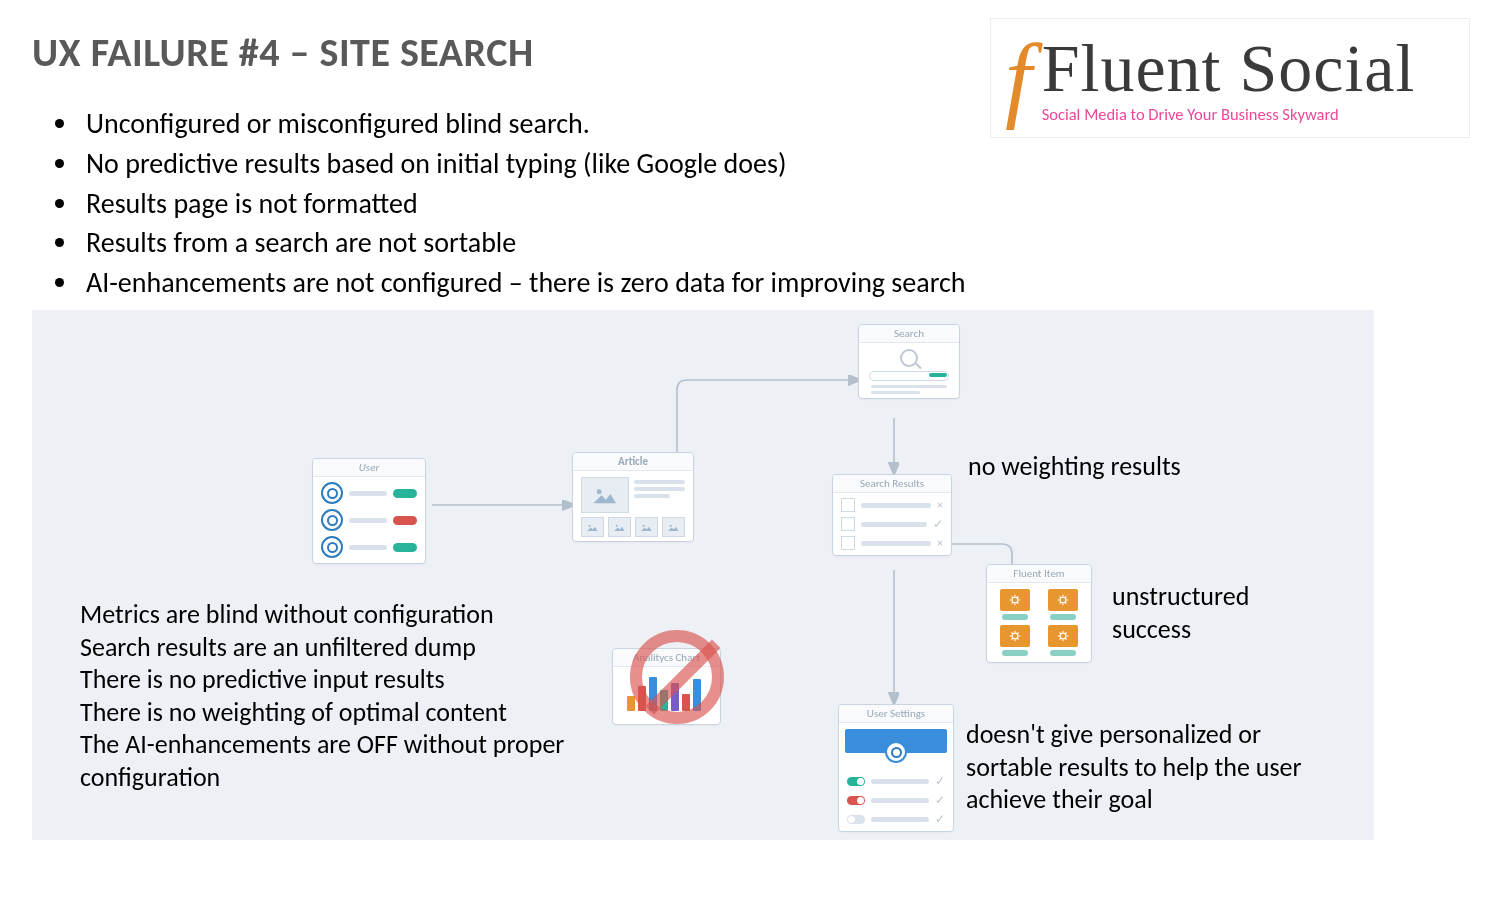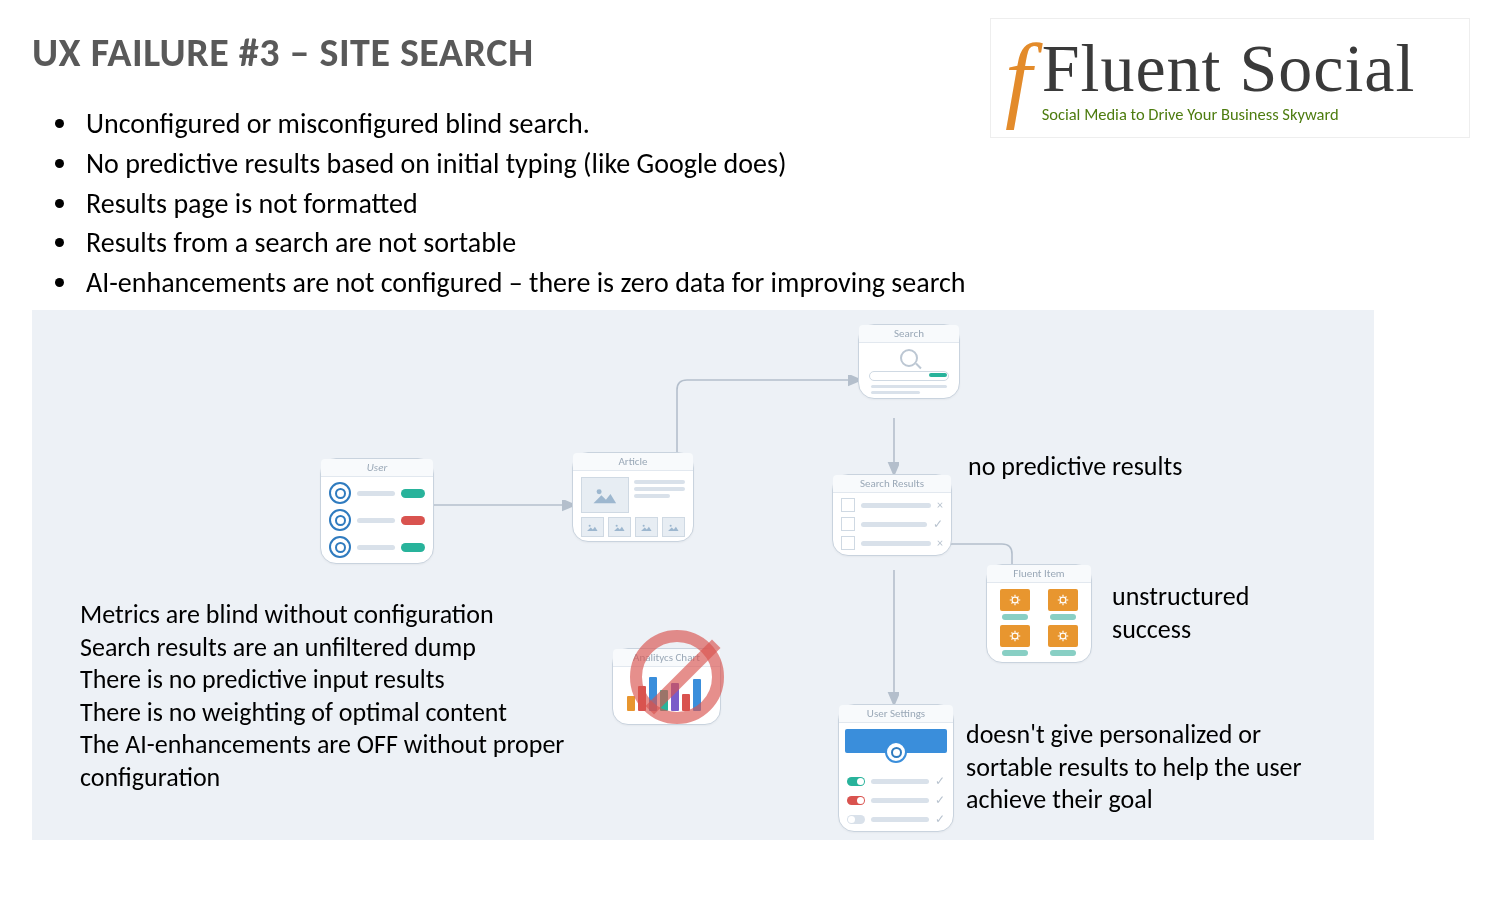--- a/index.html
+++ b/index.html
@@ -4,25 +4,25 @@
 <style>
   html,body{margin:0;padding:0;width:1500px;height:921px;font-family:Calibri,Arial,sans-serif;background:#fff;color:#000;}
   .slide{position:relative;width:1500px;height:921px;}
   .title{position:absolute;left:32px;top:28px;font-size:40px;font-weight:700;color:#595959;letter-spacing:.5px;}
   .bullets{position:absolute;left:40px;top:78px;font-size:28px;line-height:1.28;}
   .bullets li{margin:0 0 4px 0;padding-left:6px;}
   .logo{position:absolute;right:30px;top:18px;width:480px;height:120px;border:1px solid #eee;display:flex;align-items:center;gap:10px;padding:4px 14px;box-sizing:border-box;}
   .logo-f{font-family:"Brush Script MT",cursive;font-style:italic;font-size:96px;color:#e38b2b;line-height:.6;}
   .logo-text{display:flex;flex-direction:column;line-height:1;}
   .logo-main{font-family:"Times New Roman",serif;font-size:68px;color:#3a3a3a;letter-spacing:1px;}
-  .logo-sub{font-size:16.5px;color:#4d7c0f;margin-top:4px;}
+  .logo-sub{font-size:16.5px;color:#ec4899;margin-top:4px;}
   .diagram{position:absolute;left:32px;top:310px;width:1342px;height:530px;background:#edf1f6;}
   .note{position:absolute;font-size:26px;line-height:1.25;}
   
-  .wf{position:absolute;background:#fff;border:1.2px solid #c9d3de;border-radius:16px;box-shadow:0 1px 2px rgba(0,0,0,.04);}
+  .wf{position:absolute;background:#fff;border:1.2px solid #c9d3de;border-radius:4px;box-shadow:0 1px 2px rgba(0,0,0,.04);}
   .wf .hdr{font-size:11px;color:#9aa8b7;text-align:center;border-bottom:1px solid #e2e8ef;padding:2px 0;background:#f8fafc;border-radius:4px 4px 0 0;}
   .row{display:flex;align-items:center;gap:6px;margin:5px 8px;}
   .ava{width:18px;height:18px;border:2px solid #2f7bbf;border-radius:50%;display:flex;align-items:center;justify-content:center;}
   .ava::after{content:"";width:7px;height:7px;border:2px solid #2f7bbf;border-radius:50%;}
   .bar{flex:1;height:5px;background:#d9e1ea;border-radius:3px;}
   .pill{width:24px;height:9px;border-radius:5px;}
   .teal{background:#28b39b;} .red{background:#d9534f;}
   .img-ph{background:#e7edf3;border:1px solid #cfd9e3;display:flex;align-items:center;justify-content:center;}
   .img-ph svg{width:60%;height:60%;}
   .thumbs{display:flex;gap:4px;margin:4px 8px;}
@@ -56,21 +56,21 @@
   .bars{display:flex;align-items:flex-end;gap:3px;height:38px;margin:6px 14px 4px;}
   .bars div{width:8px;border-radius:1px;}
   .no-sign{position:absolute;left:18px;top:0;width:94px;height:94px;border:12px solid rgba(217,83,79,.65);border-radius:50%;box-sizing:border-box;}
   .no-sign::after{content:"";position:absolute;left:-6px;top:50%;width:94px;height:12px;background:rgba(217,83,79,.65);transform:translateY(-50%) rotate(-45deg);transform-origin:center;}
 </style>
 </head>
 <body>
 
 <div class="slide">
 
-  <div class="title">UX FAILURE #3 – SITE SEARCH</div>
+  <div class="title">UX FAILURE #4 – SITE SEARCH</div>
 
   <ul class="bullets">
     <li>Unconfigured or misconfigured blind search.</li>
     <li>No predictive results based on initial typing (like Google does)</li>
     <li>Results page is not formatted</li>
     <li>Results from a search are not sortable</li>
     <li>AI-enhancements are not configured – there is zero data for improving search</li>
     <li>The analytics are not configured to provide (gap analysis, success measurements)</li>
   </ul>
 
@@ -90,40 +90,40 @@
             <path class="arrow" d="M0,0 L7,3 L0,6 Z"></path>
           </marker>
         </defs>
       <path d="M400,195 L540,195" marker-end="url(#ah)"></path>
       <path d="M645,175 L645,80 Q645,70 655,70 L826,70" marker-end="url(#ah)"></path>
       <path d="M862,108 L862,162" marker-end="url(#ah)"></path>
       <path d="M862,260 L862,392" marker-end="url(#ah)"></path>
       <path d="M918,234 L970,234 Q980,234 980,244 L980,256 Q980,266 990,266 L1000,266" marker-end="url(#ah)"></path>
     </svg>
 
-    <div class="wf" style="left:288px;top:148px;width:112px;font-style:italic;">
+    <div class="wf" style="left:280px;top:148px;width:112px;font-style:italic;">
       <div class="hdr">User</div>
       <div class="row">
           <span class="ava"></span>
           <span class="bar"></span>
           <span class="pill teal"></span>
         </div>
       <div class="row">
           <span class="ava"></span>
           <span class="bar"></span>
           <span class="pill red"></span>
         </div>
       <div class="row">
           <span class="ava"></span>
           <span class="bar"></span>
           <span class="pill teal"></span>
         </div>
     </div>
 
-    <div class="wf" style="left:540px;top:142px;width:120px;">
+    <div class="wf" style="left:540px;top:142px;width:120px;font-weight:bold;">
       <div class="hdr">Article</div>
       <div style="display:flex;gap:5px;margin:6px 8px 2px;">
         <div class="img-ph" style="width:46px;height:34px;">
           <svg viewBox="0 0 24 18">
               <circle cx="7" cy="6" r="2.2" fill="#9db7cf"></circle>
               <path d="M2,16 L9,9 L13,13 L17,8 L22,16 Z" fill="#9db7cf"></path>
             </svg>
         </div>
         <div style="flex:1">
             <div class="bar" style="height:4px;margin:3px 0"></div>
@@ -262,21 +262,21 @@
           <div style="height:90%;background:#3a8edb"></div>
           <div style="height:55%;background:#28b39b"></div>
           <div style="height:75%;background:#7a5cc9"></div>
           <div style="height:45%;background:#d9534f"></div>
           <div style="height:85%;background:#3a8edb"></div>
         </div>
       </div>
       <div class="no-sign"></div>
     </div>
 
-    <div class="note" style="left:936px;top:140px;">no predictive results</div>
+    <div class="note" style="left:936px;top:140px;">no weighting results</div>
     <div class="note" style="left:1080px;top:270px;white-space:pre-line;">unstructured
 success</div>
     <div class="note" style="left:934px;top:408px;width:370px;">doesn't give personalized or sortable results to help the user achieve their goal</div>
     <div class="note" style="left:48px;top:288px;width:520px;white-space:pre-line;">Metrics are blind without configuration
 Search results are an unfiltered dump
 There is no predictive input results
 There is no weighting of optimal content
 The AI-enhancements are OFF without proper configuration</div>
 
   </div>

